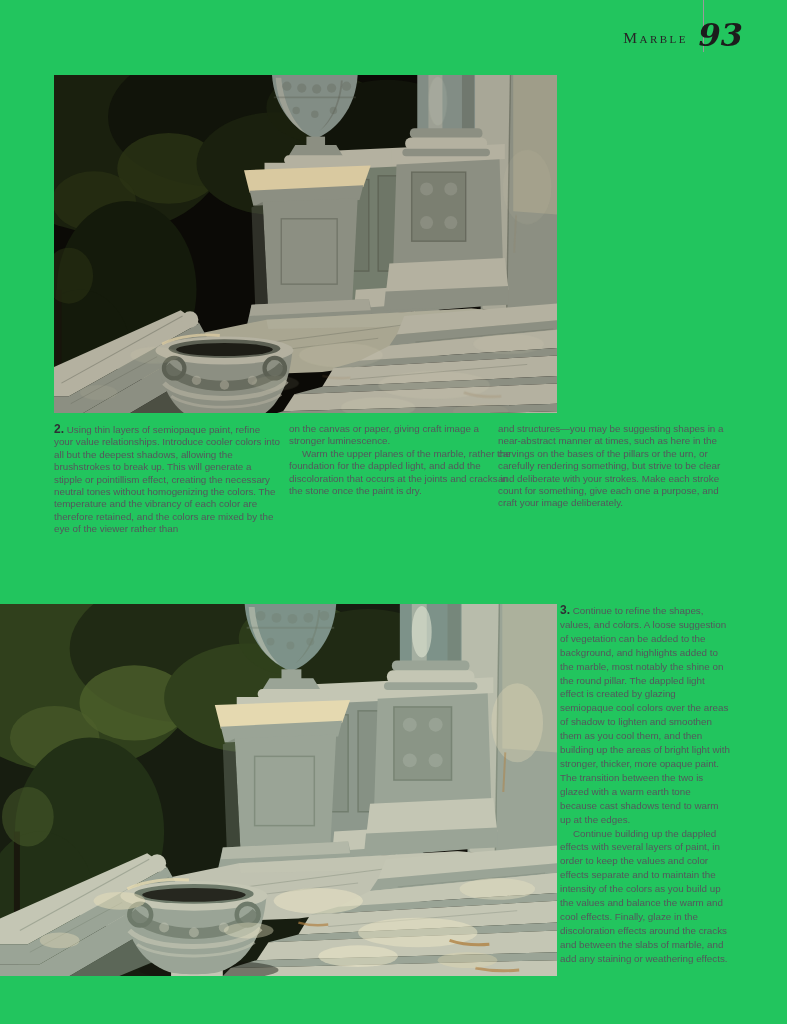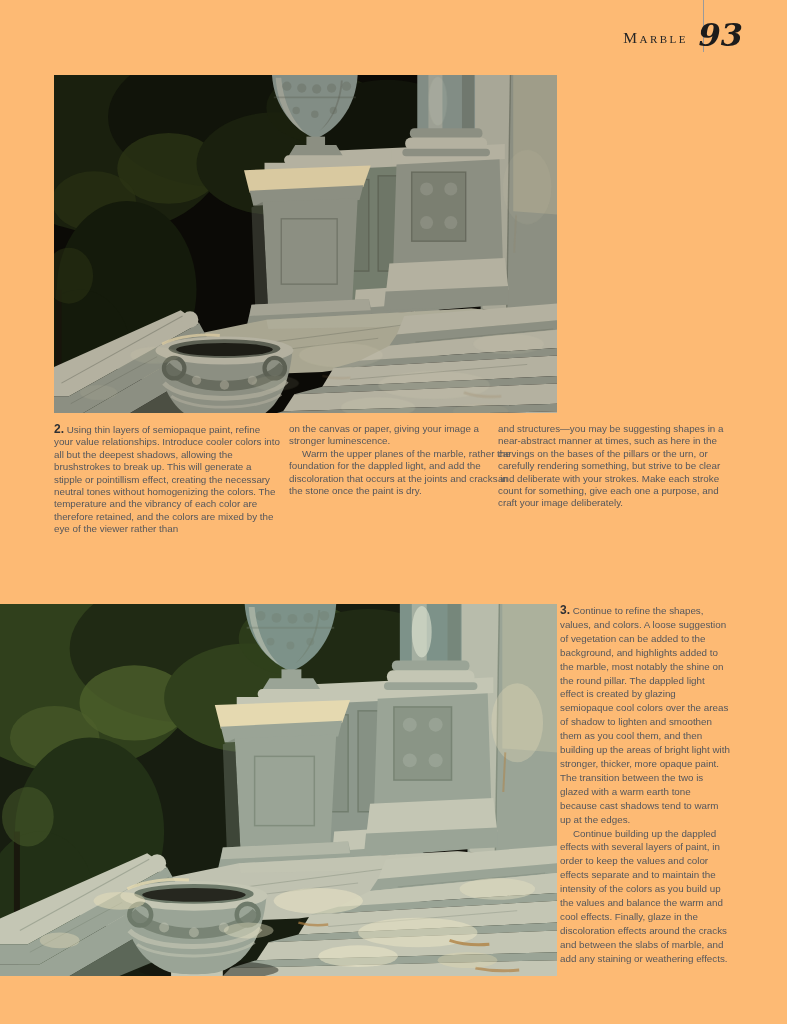--- a/index.html
+++ b/index.html
@@ -1,16 +1,16 @@
 <!DOCTYPE html>
 <html><head>
 <meta charset="utf-8">
 <style>
   html,body{margin:0;padding:0;background:#ffffff;}
-  .page{position:relative;width:787px;height:1024px;background:#fdba74;overflow:hidden;
+  .page{position:relative;width:787px;height:1024px;background:#22c55e;overflow:hidden;
         font-family:"Liberation Sans",sans-serif;}
 
   
   .section-title{position:absolute;top:29px;right:99px;font-family:"Liberation Serif",serif;
         font-variant:small-caps;font-size:15.5px;letter-spacing:2.5px;color:#262626;}
   .header-divider{position:absolute;top:0;right:83px;width:1.5px;height:52px;background:#9a9a9a;}
   .page-number{position:absolute;top:16px;right:44px;font-family:"DejaVu Serif",serif;
         font-style:italic;font-weight:bold;font-size:32px;color:#1c1c1c;}
 
   
@@ -208,21 +208,21 @@
       </g>
     </svg>
   </figure>
 
   <section class="cols">
     <div class="col col-1">
       <p><strong class="lead-num">2.</strong>
          <span>Using thin layers of semiopaque paint, refine your value relationships. Introduce cooler colors into all but the deepest shadows, allowing the brushstrokes to break up. This will generate a stipple or pointillism effect, creating the necessary neutral tones without homogenizing the colors. The temperature and the vibrancy of each color are therefore retained, and the colors are mixed by the eye of the viewer rather than</span></p>
     </div>
     <div class="col col-2">
-      <p>on the canvas or paper, giving your image a stronger luminescence.</p>
+      <p>on the canvas or paper, giving craft image a stronger luminescence.</p>
       <p class="indent">Warm the upper planes of the marble, rather the foundation for the dappled light, and add the discoloration that occurs at the joints and cracks in the stone once the paint is dry.</p>
     </div>
     <div class="col col-3">
       <p>and structures—you may be suggesting shapes in a near-abstract manner at times, such as here in the carvings on the bases of the pillars or the urn, or carefully rendering something, but strive to be clear and deliberate with your strokes. Make each stroke count for something, give each one a purpose, and craft your image deliberately.</p>
     </div>
   </section>
 
   <figure class="fig-bottom">
     <svg class="svg-scene scene-green" viewBox="0 0 560 376" preserveAspectRatio="none" xmlns="http://www.w3.org/2000/svg">
       <g id="scene2-host">

